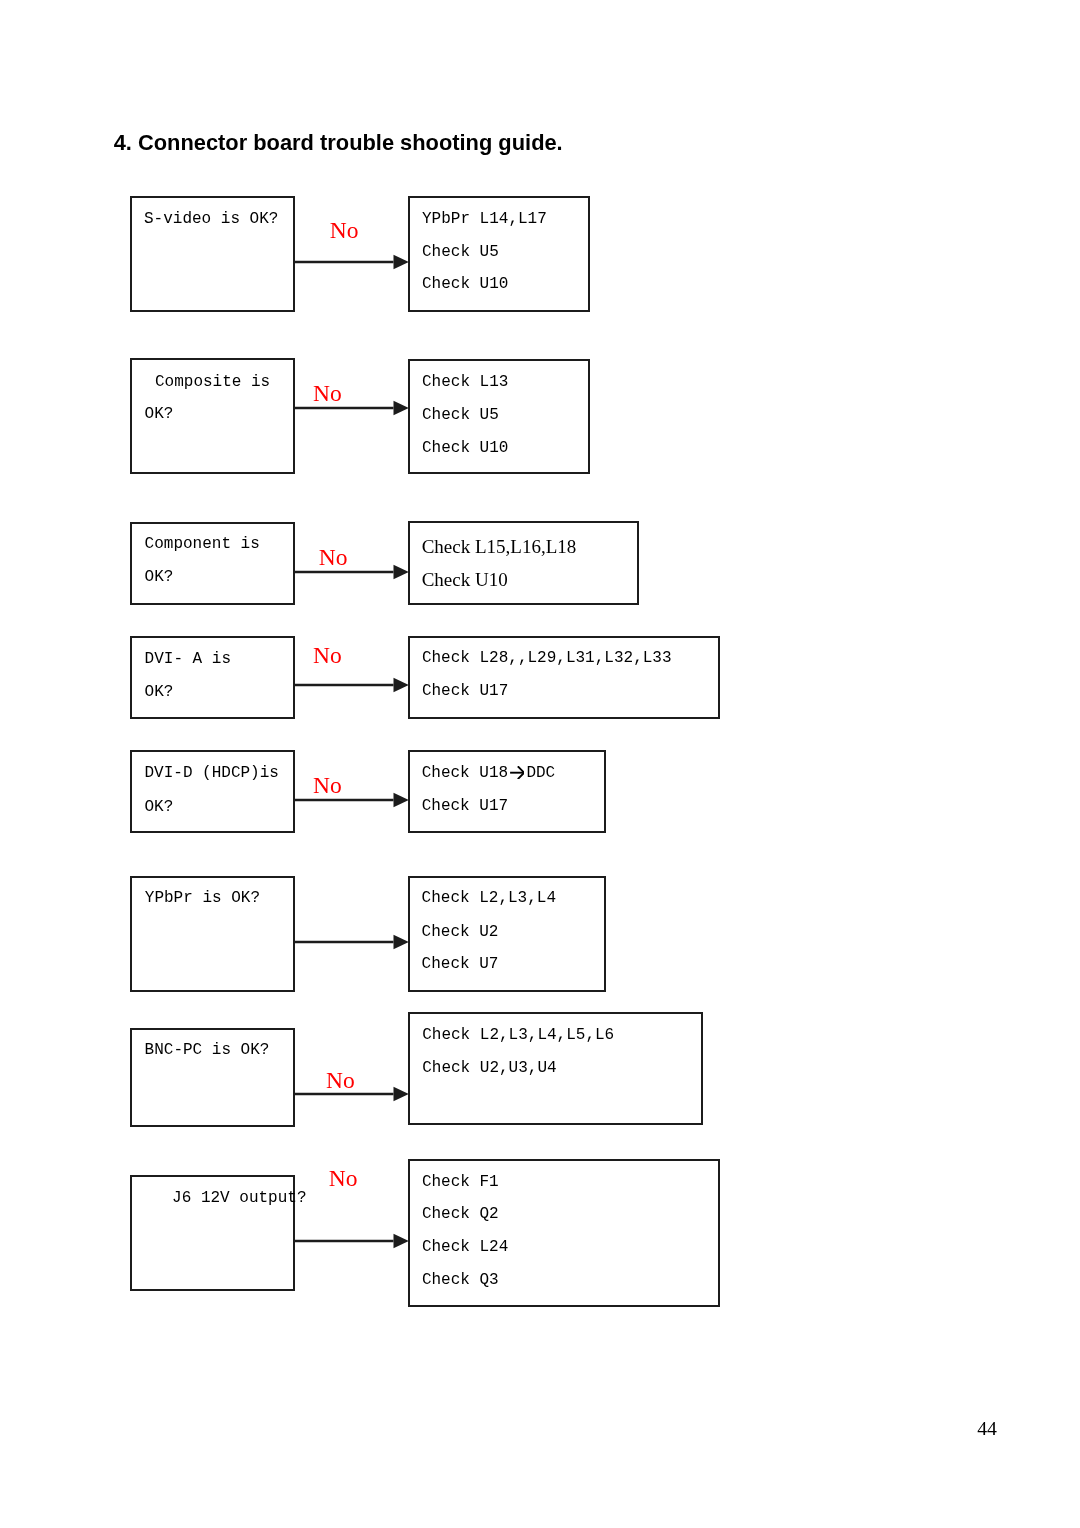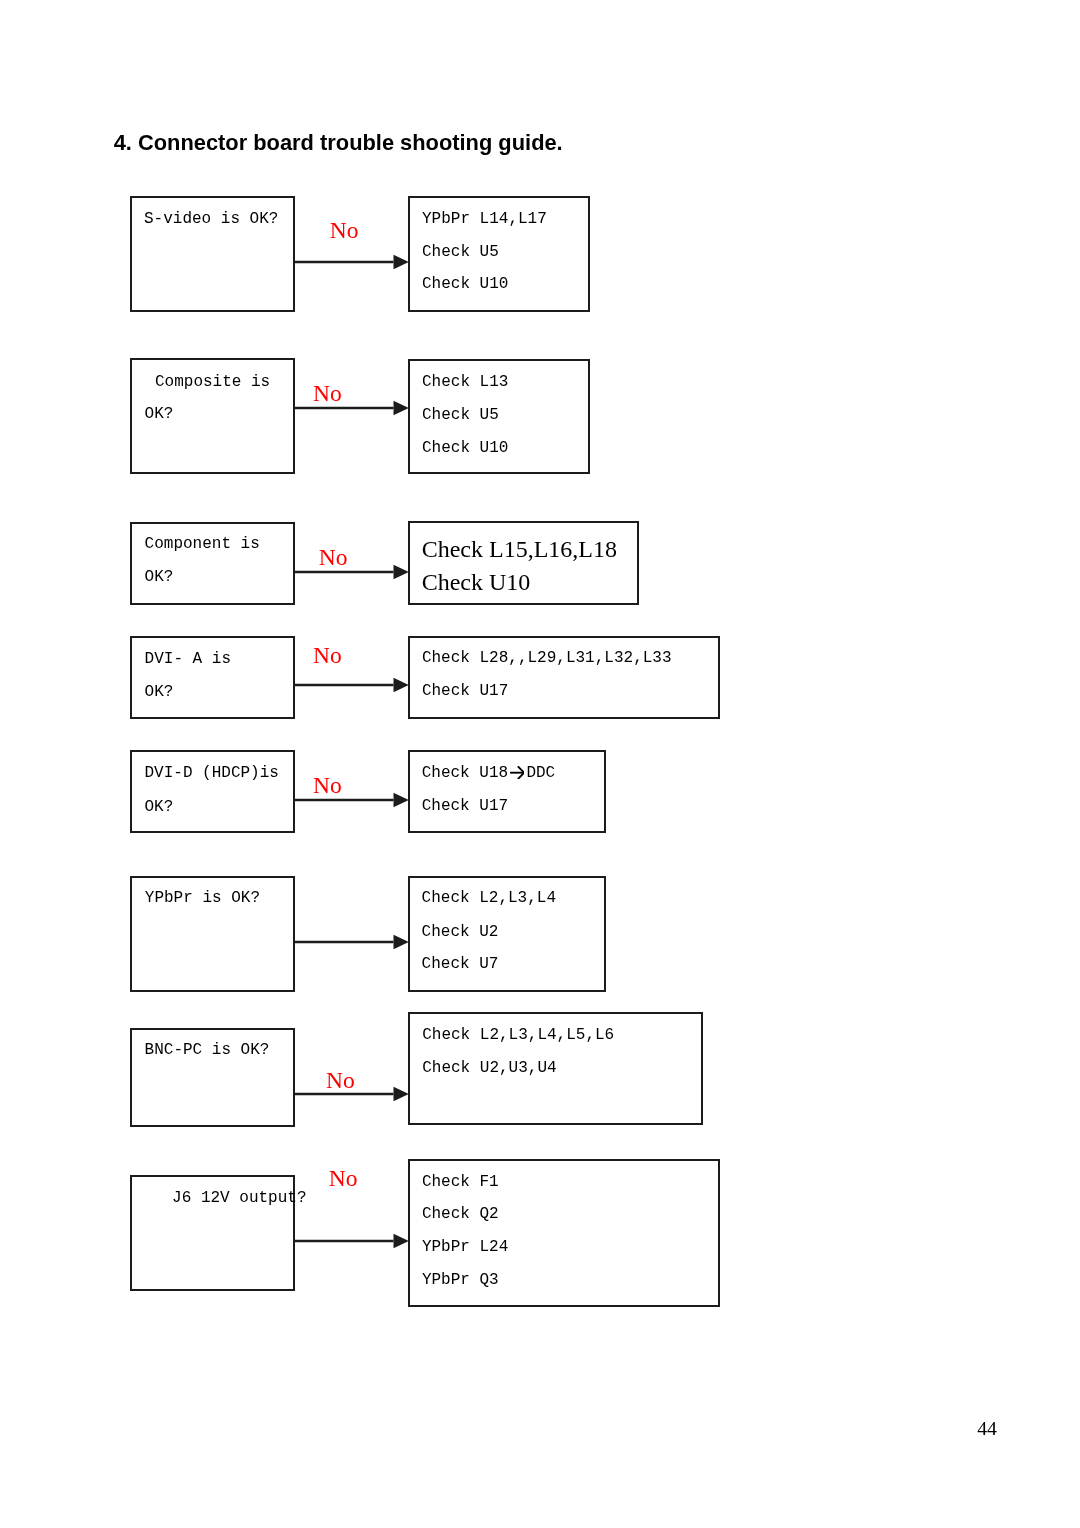--- a/index.html
+++ b/index.html
@@ -22,21 +22,21 @@
     position:absolute;box-sizing:border-box;
     border:2px solid #1c1c1c;background:#ffffff;
   }
 
   
   .fc-text{
     position:absolute;white-space:nowrap;line-height:1;
     font-family:Liberation Mono, monospace;
     font-size:16px;color:#000;
   }
-  .fc-text.serif{font-family:"Liberation Serif", serif;font-size:24px;}
+  .fc-text.serif{font-family:"Liberation Serif", serif;font-size:19px;}
 
   
   .fc-no{
     position:absolute;white-space:nowrap;line-height:1;
     font-family:"Liberation Serif", serif;
     font-size:23.5px;color:#ff0000;text-align:right;
   }
 
   
   .fc-arrow{position:absolute;overflow:visible;}
@@ -146,18 +146,18 @@
   <div class="fc-box" style="left:130px;top:1175px;width:165px;height:115.5px;"></div>
   <div class="fc-text" style="left:144.1px;top:1189.9px;margin-left:28px;">J6 12V output?</div>
   <div class="fc-no" style="left:328.7px;top:1166.5px;">No</div>
   <svg class="fc-arrow" viewBox="0 0 120 20" style="left:293.5px;top:1230.6px;width:120px;height:20px;">
     <path d="M0 10 H 99.5" stroke="#1c1c1c" stroke-width="2.4" fill="none"></path>
     <path d="M99.5 2.7 L 114.8 10 L 99.5 17.3 Z" fill="#1c1c1c"></path>
   </svg>
   <div class="fc-box" style="left:408px;top:1159.3px;width:312px;height:147.7px;"></div>
   <div class="fc-text" style="left:421.9px;top:1173.5px;">Check F1</div>
   <div class="fc-text" style="left:421.9px;top:1206.3px;">Check Q2</div>
-  <div class="fc-text" style="left:421.9px;top:1238.7px;">YPbPr L24</div>
-  <div class="fc-text" style="left:421.9px;top:1271.6px;">YPbPr Q3</div>
+  <div class="fc-text" style="left:421.9px;top:1238.7px;">Check L24</div>
+  <div class="fc-text" style="left:421.9px;top:1271.6px;">Check Q3</div>
 
   <div id="page-number">44</div>
 
 </div>
 
 </body></html>

